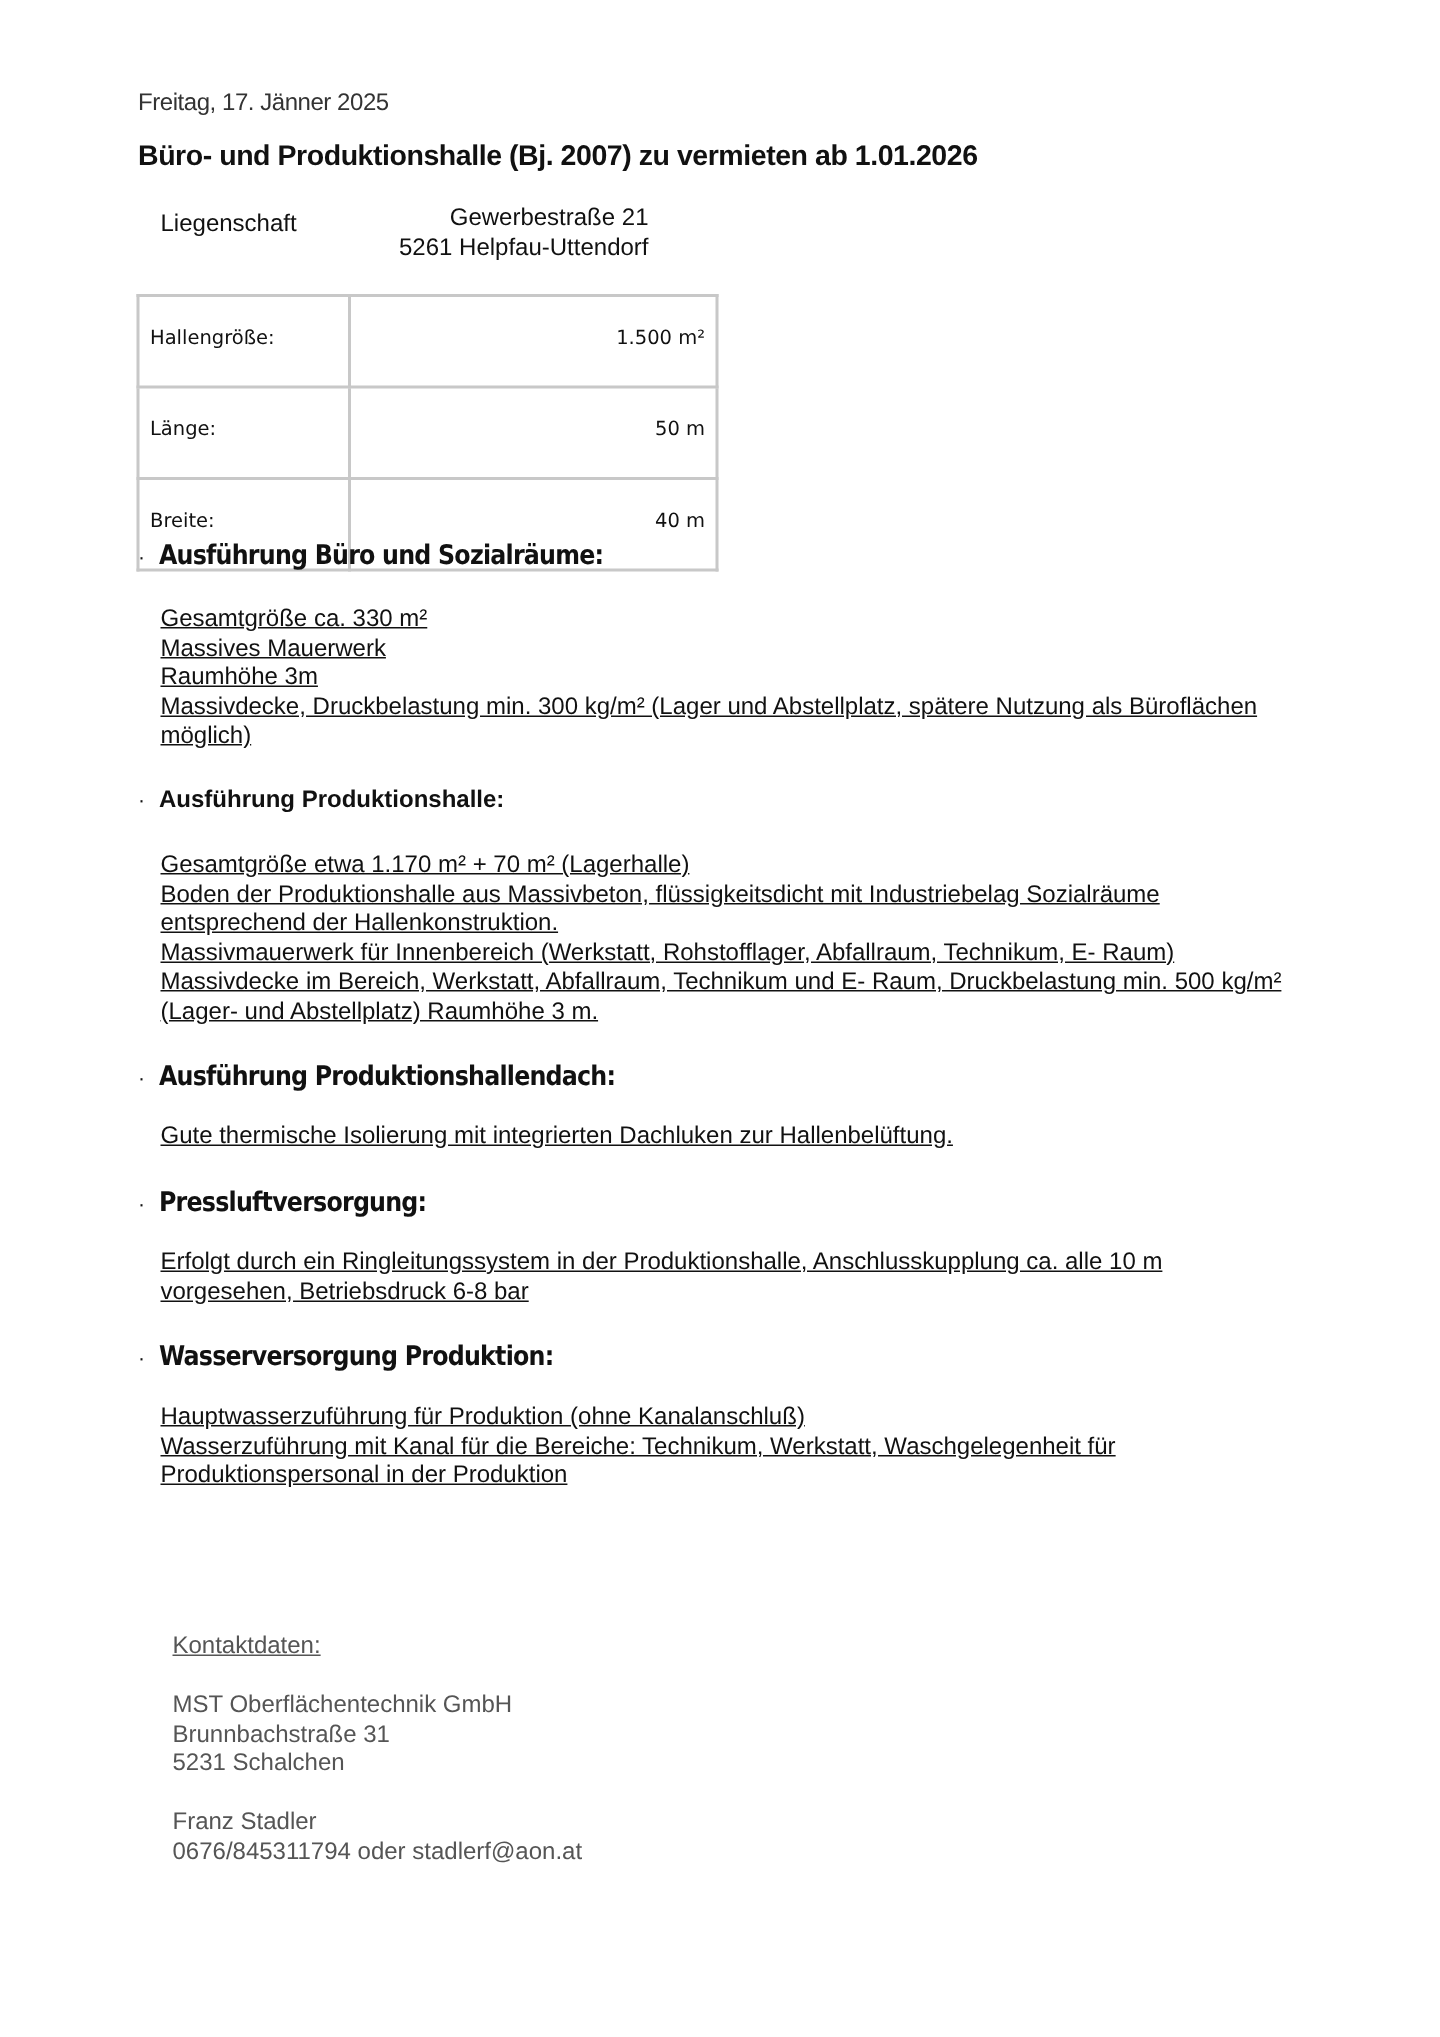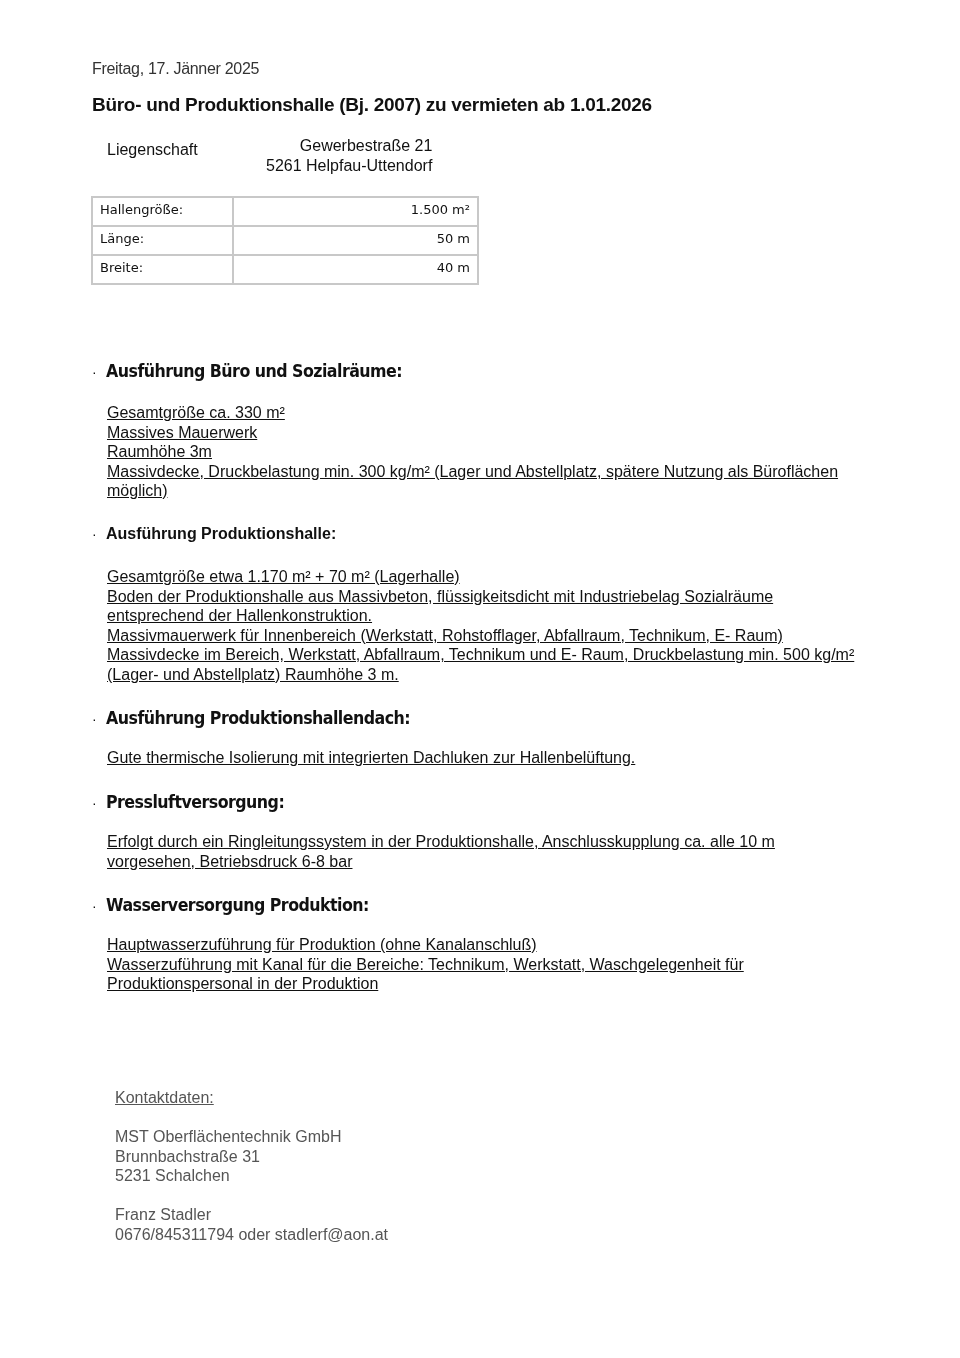--- a/index.html
+++ b/index.html
@@ -3,21 +3,21 @@
   <meta charset="utf-8">
   <style>
     html, body { margin: 0; padding: 0; background: #ffffff; }
     body { width: 960px; height: 1358px; position: relative; color: #111; font-family: "Liberation Sans", sans-serif; }
     .page { position: absolute; left: 0; top: 0; width: 960px; height: 1358px; }
     .date { position: absolute; left: 92px; top: 60px; font-size: 16px; color: #333; letter-spacing: -0.3px; }
     .title { position: absolute; left: 92px; top: 94px; font-size: 19px; font-weight: bold; letter-spacing: -0.3px; margin: 0; }
     .prop-label { position: absolute; left: 92px; top: 141px; font-size: 16px; margin-left: 15px; }
     .prop-addr { position: absolute; left: 266px; top: 136px; font-size: 16px; line-height: 20px; text-align: right; }
     table.specs { position: absolute; left: 91px; top: 196px; border-collapse: collapse; width: 388px; font-family: "DejaVu Sans", sans-serif; font-size: 13px; }
-    table.specs td { border: 2px solid #c8c8c8; padding: 4px 7px; vertical-align: top; height: 19px; margin-top: 40px; }
+    table.specs td { border: 2px solid #c8c8c8; padding: 20px 7px; vertical-align: top; height: 19px; margin-top: 40px; }
     table.specs td.k { width: 125px; }
     table.specs td.v { text-align: right; }
     table.specs .note { display: block; font-size: 10px; margin-top: 2px; }
     .section { position: absolute; left: 92px; }
     .sec-head { display: flex; align-items: baseline; margin: 0; }
     .bullet { width: 14px; font-size: 14px; }
     .sec-head h2 { margin: 0; font-family: "DejaVu Sans", sans-serif; font-weight: bold; font-size: 18px; letter-spacing: -0.6px; transform: scaleX(0.88); transform-origin: left; }
     .sec-head h2.arial { font-family: "Liberation Sans", sans-serif; font-size: 16px; letter-spacing: 0; transform: none; }
     .sec-body { margin: 20px 0 0 15px; font-size: 16px; line-height: 19.5px; width: 760px; }
     .sec-body p { margin: 0; text-decoration: underline; }

